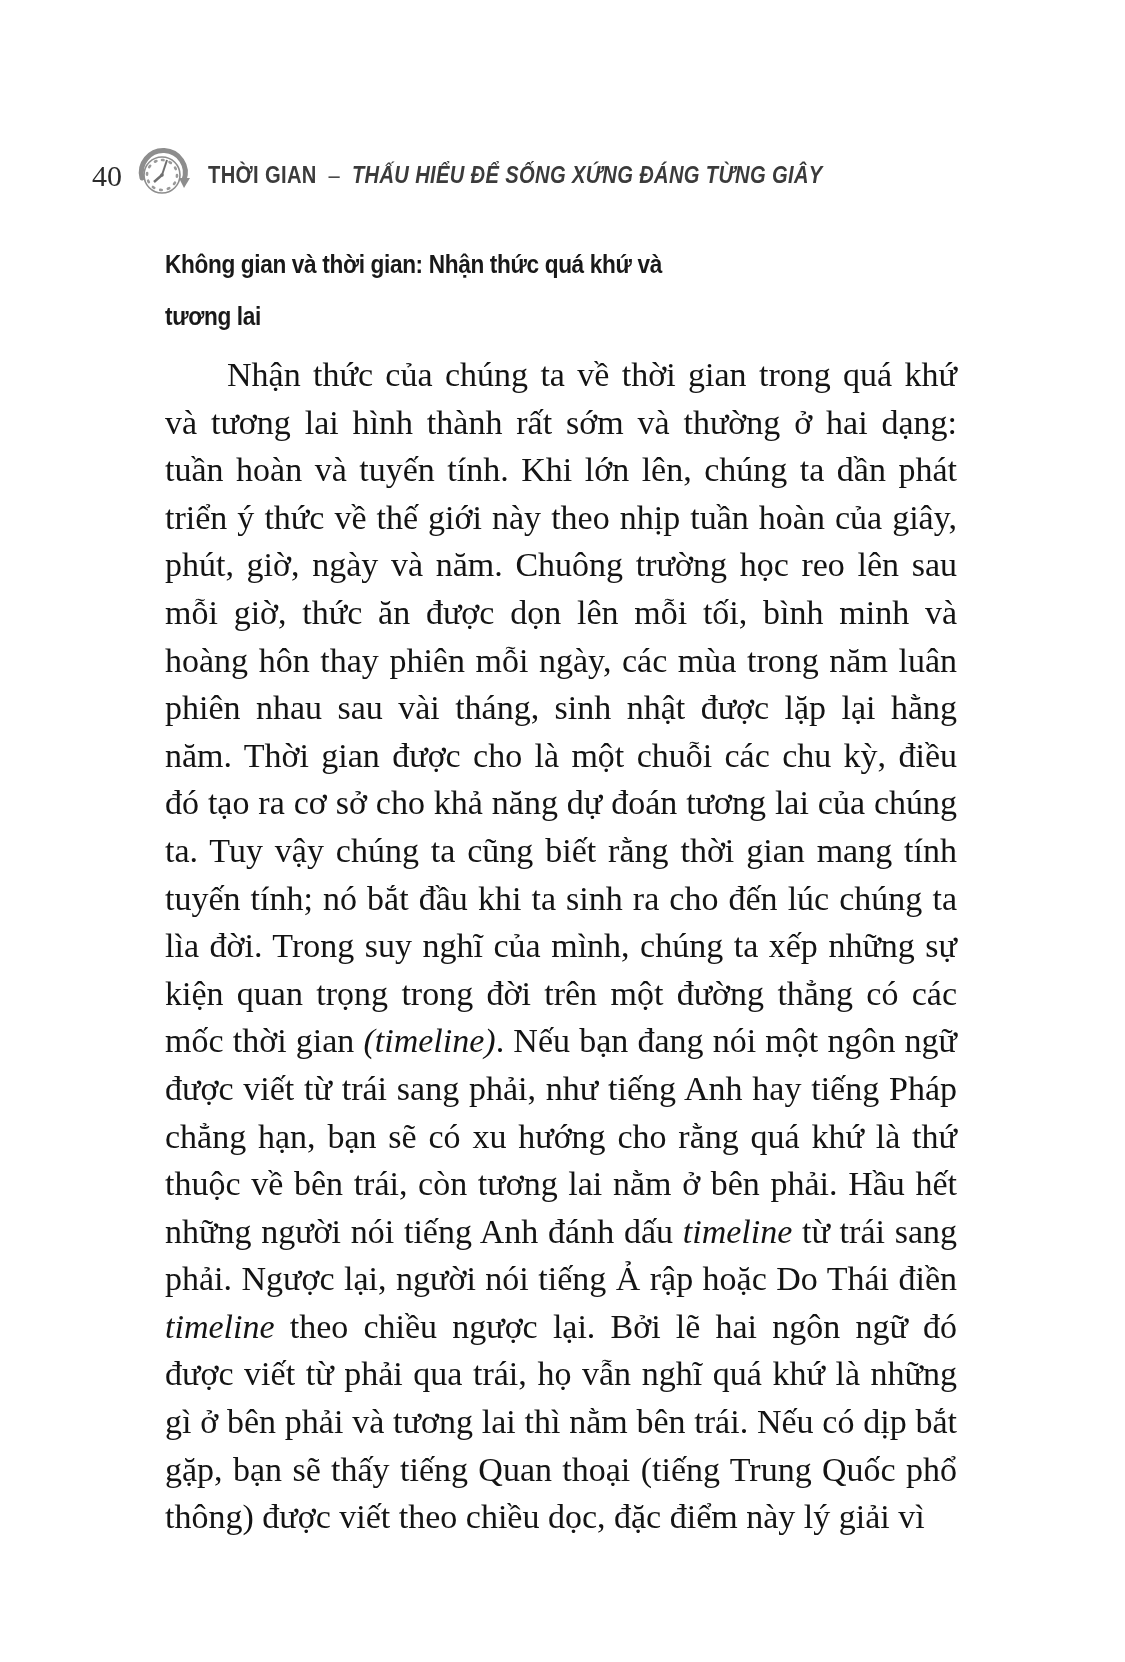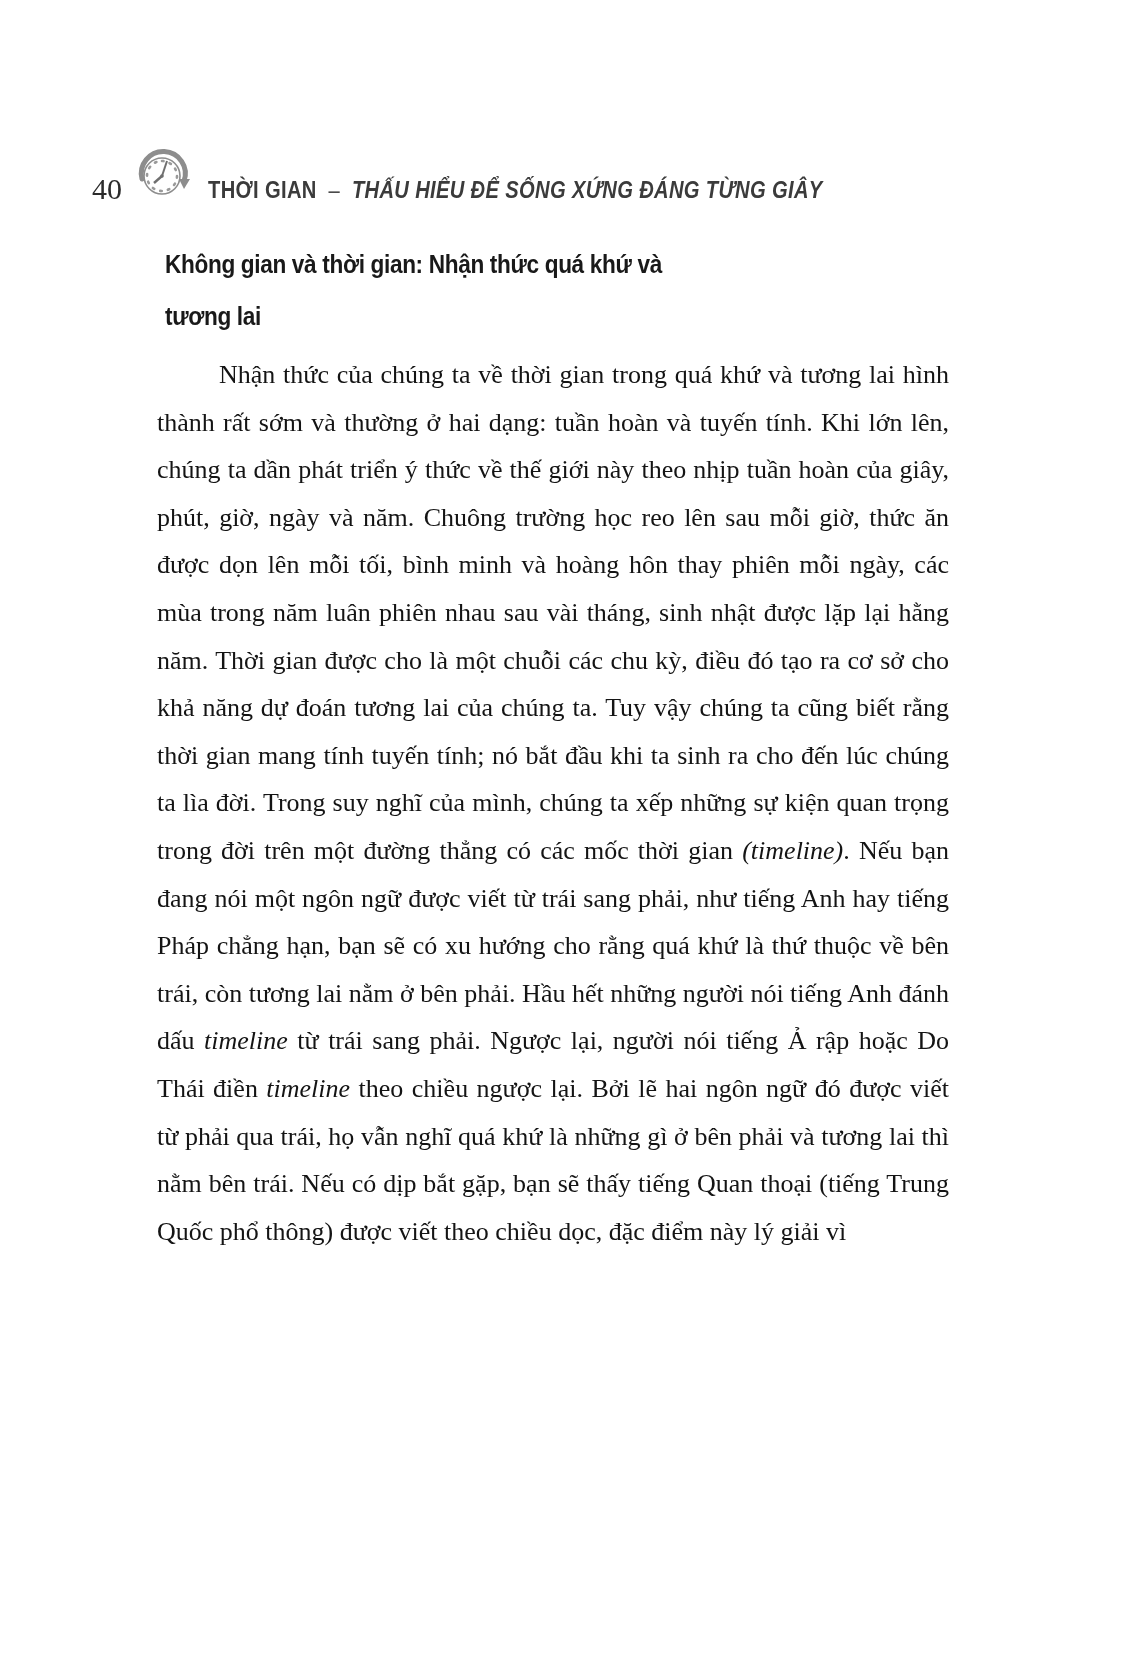--- a/index.html
+++ b/index.html
@@ -17,21 +17,21 @@
     background: #ffffff;
   }
 
   
   .running-head {
     position: absolute;
     left: 92px;
     top: 144px;
     height: 60px;
     display: flex;
-    align-items: flex-end;
+    align-items: center;
   }
   .pagenum {
     font-family: "Liberation Serif", serif;
     font-size: 30px;
     color: #2b2b2b;
     line-height: 1;
     padding-top: 4px;
   }
   .clock-wrap {
     width: 58px;
@@ -71,26 +71,26 @@
   .section-heading .hline {
     display: block;
     transform: scaleX(0.87);
     transform-origin: left top;
     white-space: nowrap;
   }
 
   
   .body-par {
     position: absolute;
-    left: 157px;
+    left: 165px;
     top: 351px;
     width: 792px;
     margin: 0;
     font-family: "Liberation Serif", serif;
-    font-size: 26px;
+    font-size: 34px;
     line-height: 47.6px;
     color: #141414;
     text-align: justify;
     text-indent: 62px;
   }
   .body-par em { font-style: italic; }
 </style>
 </head>
 <body>
 

